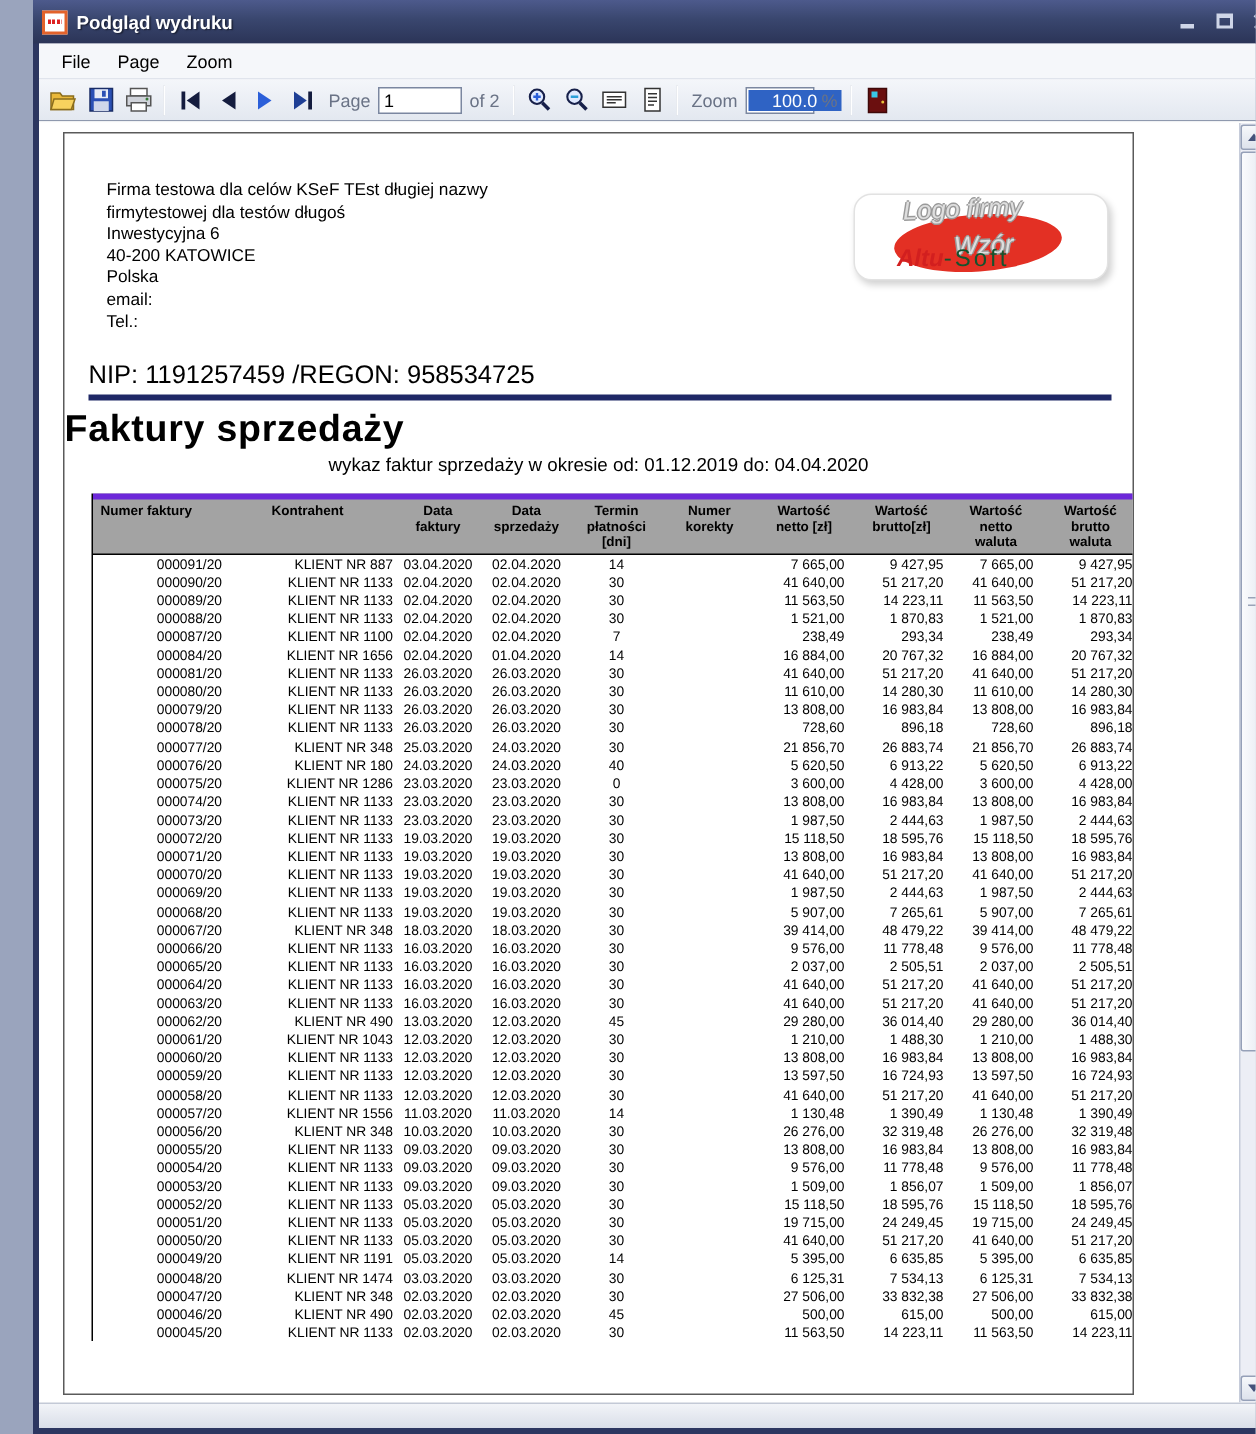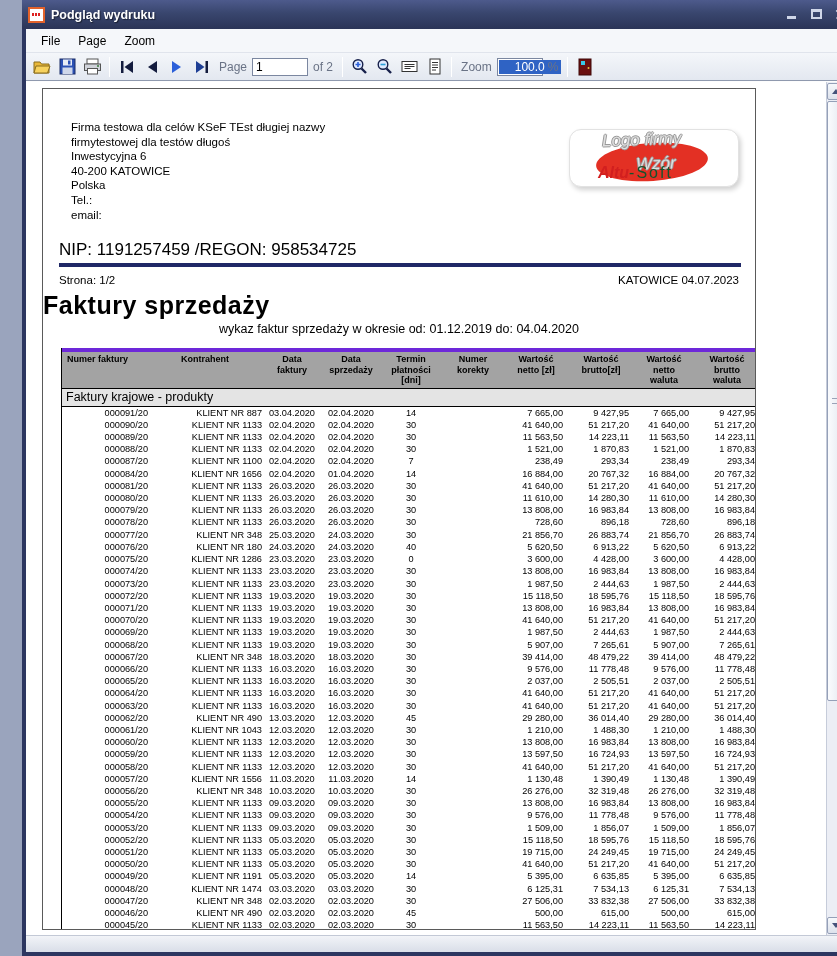--- a/index.html
+++ b/index.html
@@ -224,37 +224,33 @@
     </div>
 
     <div class="client">
       <div class="page">
         <div class="company">
             <div>Firma testowa dla celów KSeF TEst długiej nazwy</div>
             <div>firmytestowej dla testów długoś</div>
             <div>Inwestycyjna 6</div>
             <div>40-200 KATOWICE</div>
             <div>Polska</div>
+            <div>email:</div>
             <div>Tel.:</div>
-            <div>email:</div>
           </div>
 
         <div class="logo">
           <div class="ellipse"></div>
           <div class="l1">Logo firmy</div>
           <div class="l2">Wzór</div>
           <div class="brand"><span class="red">Altu</span><span class="gray">-Soft</span></div>
         </div>
 
         <div class="nip">NIP: 1191257459 /REGON: 958534725</div>
         <div class="rule"></div>
-        <div class="pageinfo">
-          <span>Strona: 1/2</span>
-          <span>KATOWICE 04.07.2023</span>
-        </div>
         <div class="doc-title">Faktury sprzedaży</div>
         <div class="doc-subtitle">wykaz faktur sprzedaży w okresie od: 01.12.2019 do: 04.04.2020</div>
 
         <div class="rtable">
           <div class="hrow">
               <div class="hcell hc0">Numer faktury</div>
               <div class="hcell hc1">Kontrahent</div>
               <div class="hcell hc2">Data
 faktury</div>
               <div class="hcell hc3">Data
@@ -269,21 +265,20 @@
               <div class="hcell hc7">Wartość
 brutto[zł]</div>
               <div class="hcell hc8">Wartość
 netto
 waluta</div>
               <div class="hcell hc9">Wartość
 brutto
 waluta</div>
               <div class="hcell hc10">Waluta</div>
             </div>
-          <div class="grow">Faktury krajowe - produkty</div>
           <div>
               <div class="trow">
                 <div class="tcell c0">000091/20</div>
                 <div class="tcell c1">KLIENT NR 887</div>
                 <div class="tcell c2">03.04.2020</div>
                 <div class="tcell c3">02.04.2020</div>
                 <div class="tcell c4">14</div>
                 <div class="tcell c5"></div>
                 <div class="tcell c6">7 665,00</div>
                 <div class="tcell c7">9 427,95</div>

